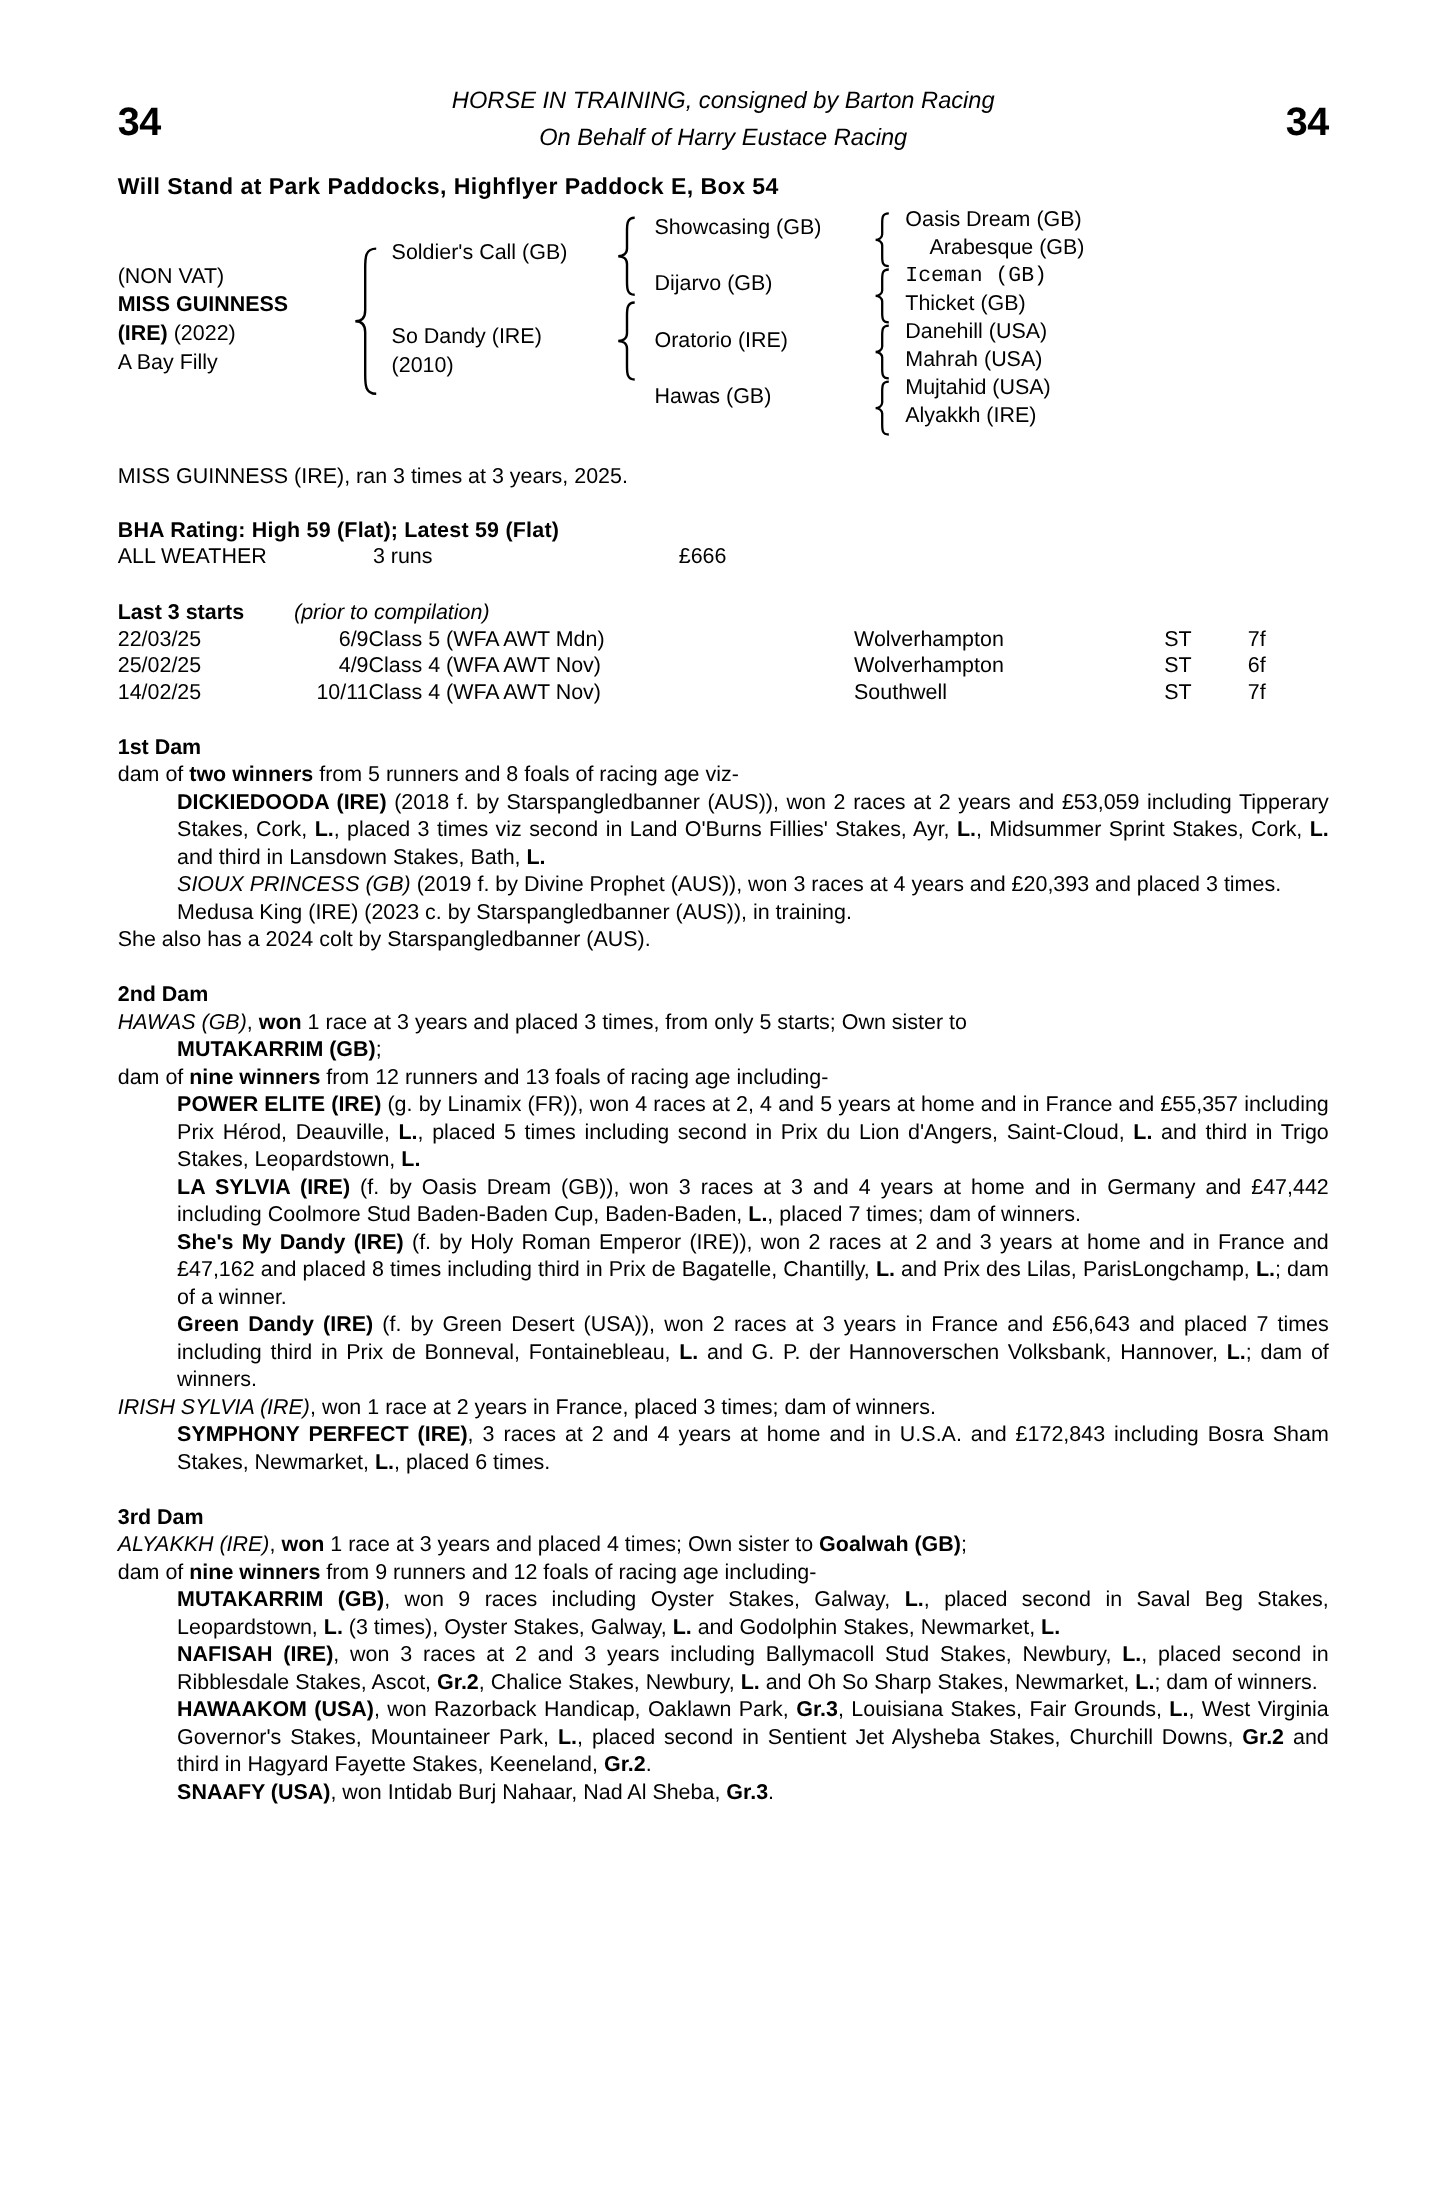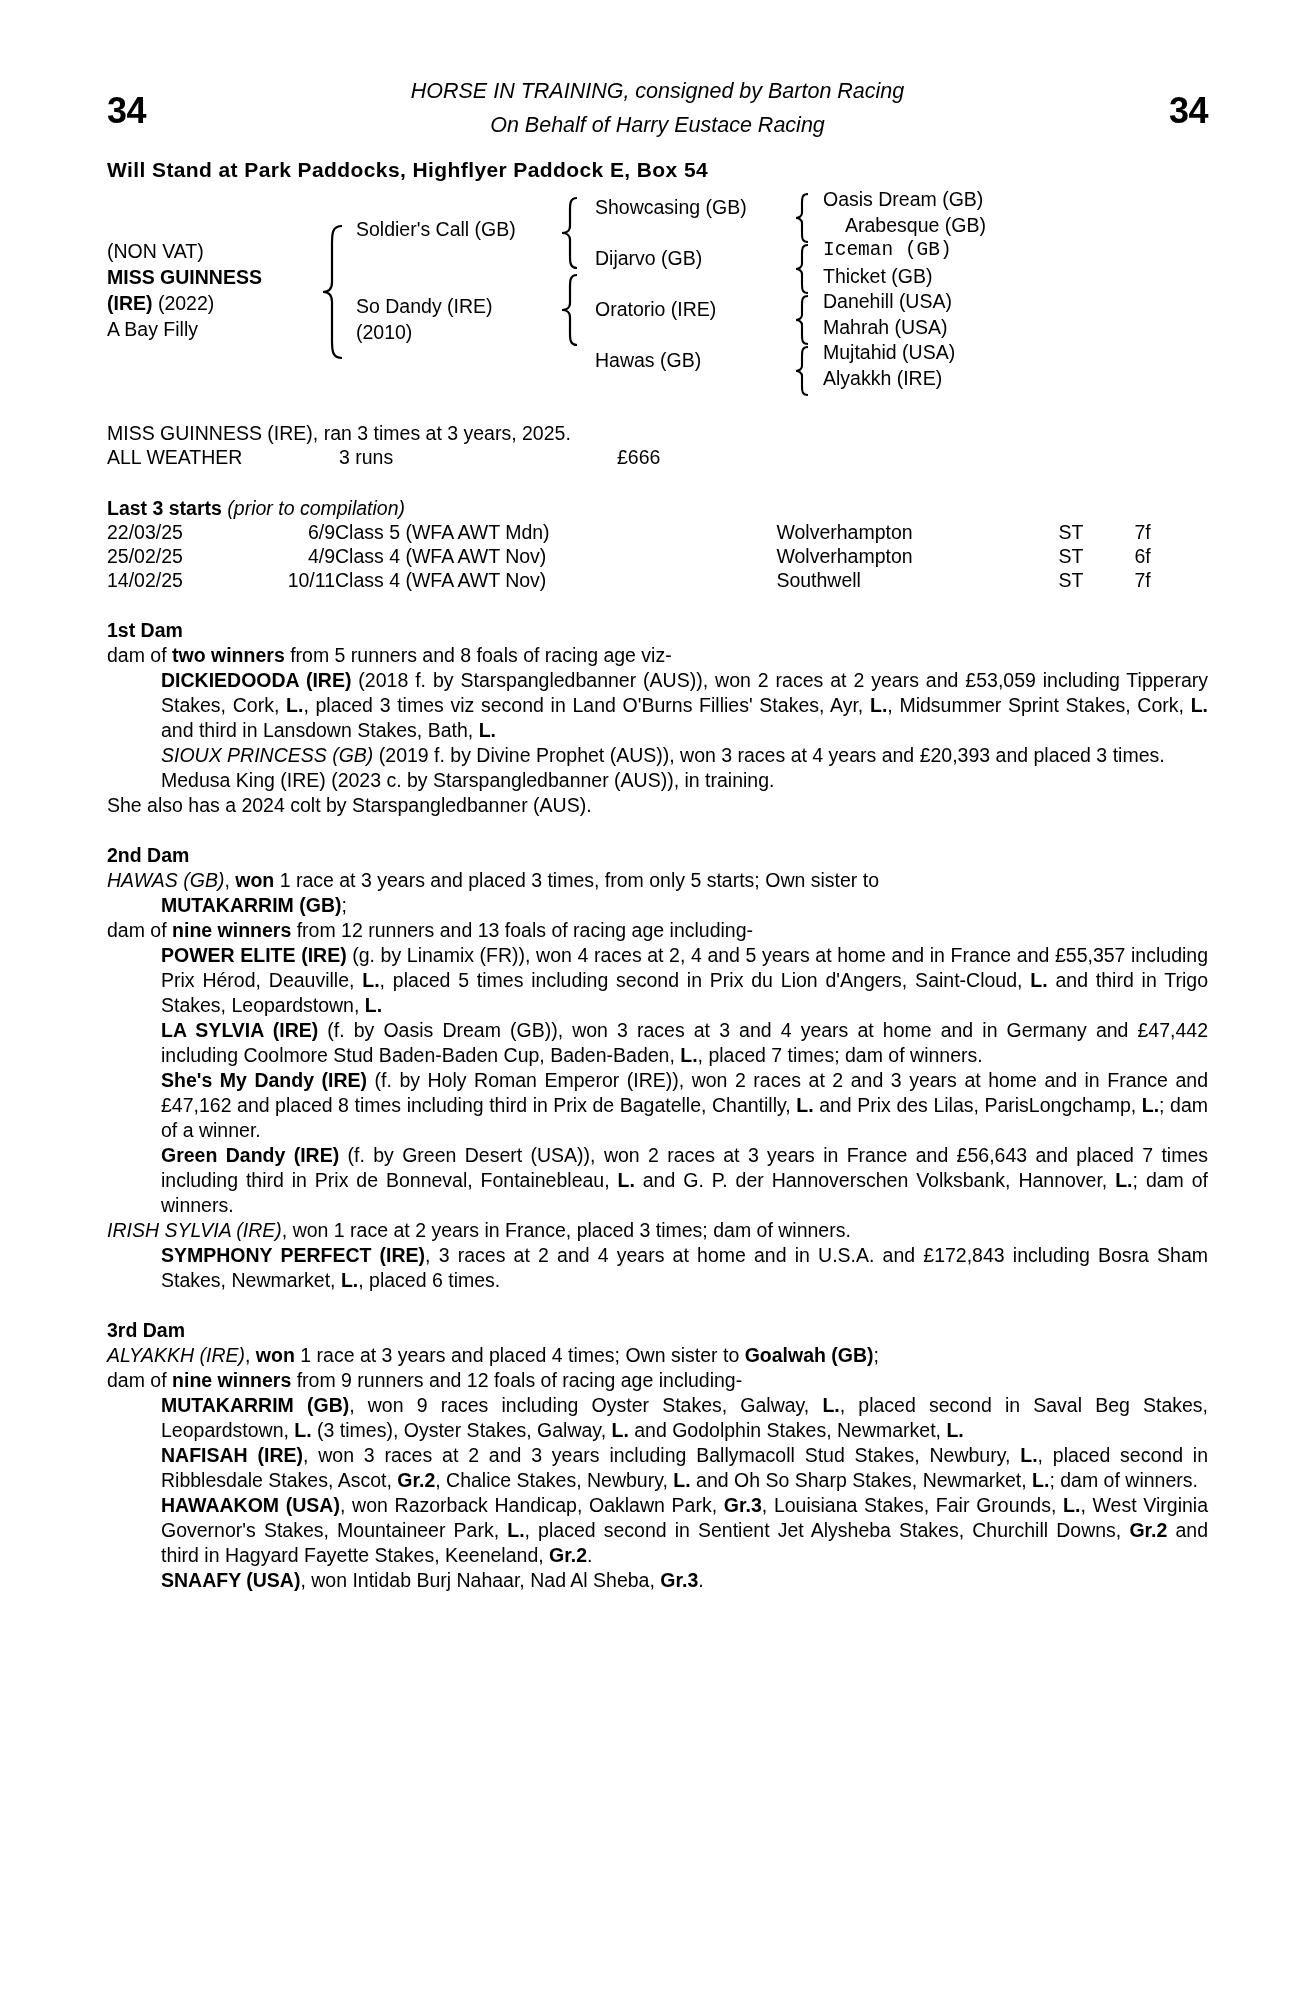--- a/index.html
+++ b/index.html
@@ -94,21 +94,21 @@
   }
   .rating-row span.c1 { position: absolute; left: 0; }
   .rating-row span.c2 { position: absolute; left: 232px; }
   .rating-row span.c3 { position: absolute; left: 510px; }
 
   .last3-head {
     font-size: 19.5px;
     font-weight: bold;
     margin-top: 27px;
   }
-  .last3-head i { font-weight: normal; font-style: italic; }
+  .last3-head i { font-weight: normal; font-style: italic; margin-left: 40px; }
 
   table.starts {
     font-size: 19.5px;
     border-collapse: collapse;
     margin-top: 1px;
     width: 100%;
   }
   table.starts td { padding: 0 0 1px 0; white-space: nowrap; vertical-align: top; }
   td.s-date  { width: 108px; }
   td.s-pos   { width: 78px; text-align: right; padding-right: 18px; }
@@ -211,20 +211,21 @@
     <div class="ped-name" style="left:716px; top:51px;font-family:Liberation Mono, monospace;">Iceman (GB)</div>
     <div class="ped-name" style="left:716px; top:77px;">Thicket (GB)</div>
     <div class="ped-name" style="left:716px; top:102px;">Danehill (USA)</div>
     <div class="ped-name" style="left:716px; top:128px;">Mahrah (USA)</div>
     <div class="ped-name" style="left:716px; top:153px;">Mujtahid (USA)</div>
     <div class="ped-name" style="left:716px; top:179px;">Alyakkh (IRE)</div>
   </div>
 
   <div class="ran-line">MISS GUINNESS (IRE), ran 3 times at 3 years, 2025.</div>
 
+  <div class="sec-head">BHA Rating: High 59 (Flat); Latest 59 (Flat)</div>
   <div class="rating-row">
     <span class="c1">ALL WEATHER</span>
     <span class="c2">3 runs</span>
     <span class="c3">£666</span>
   </div>
 
   <div class="last3-head"><span>Last 3 starts</span><i> (prior to compilation)</i></div>
   <table class="starts">
     <tbody>
       <tr>

